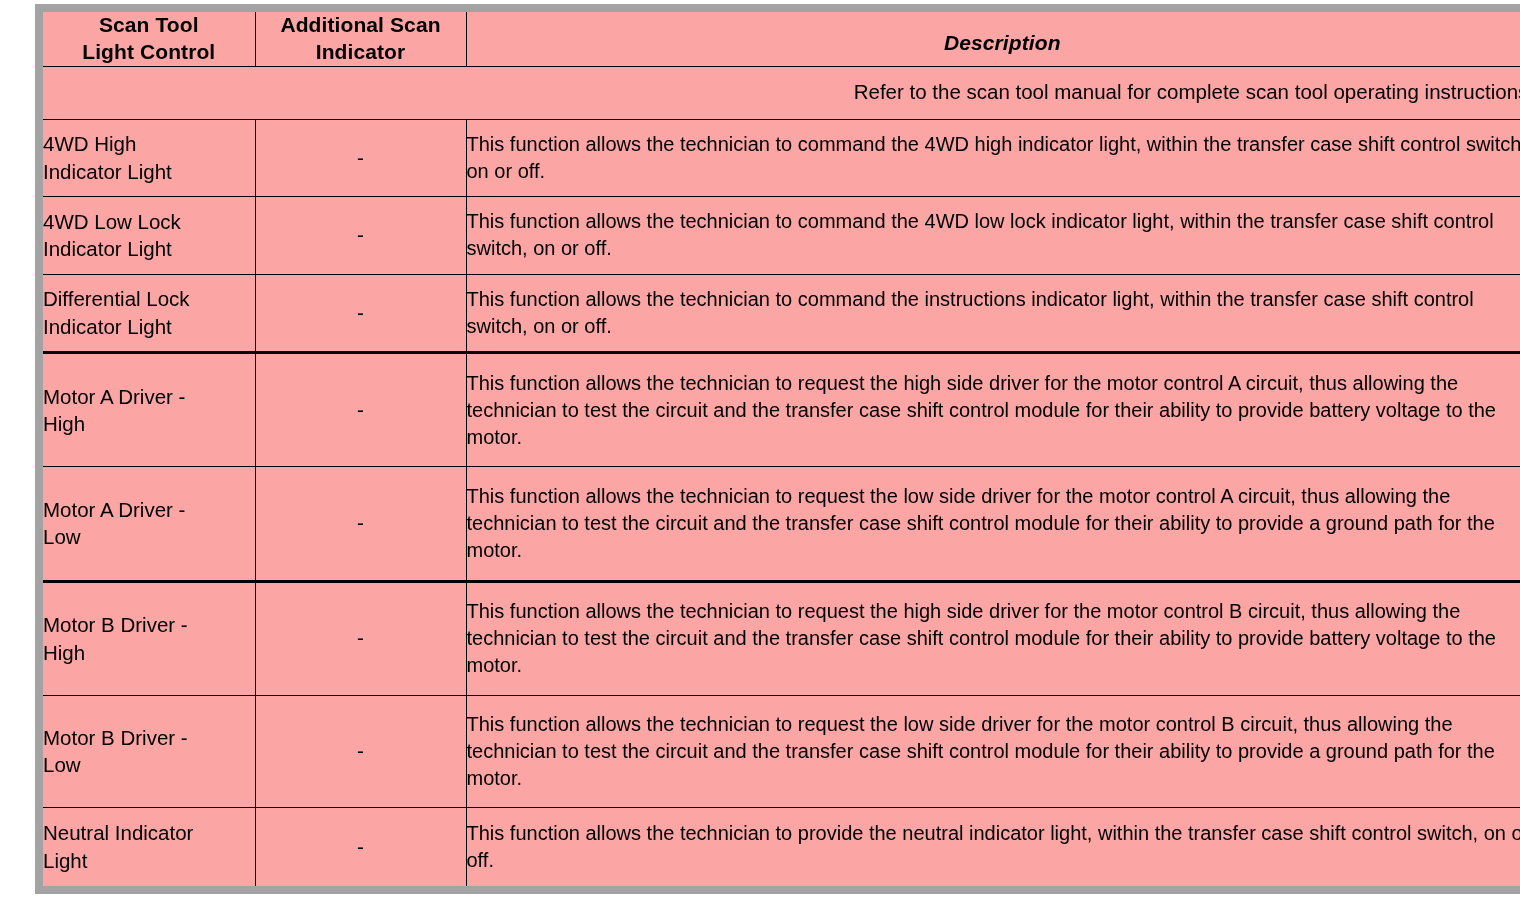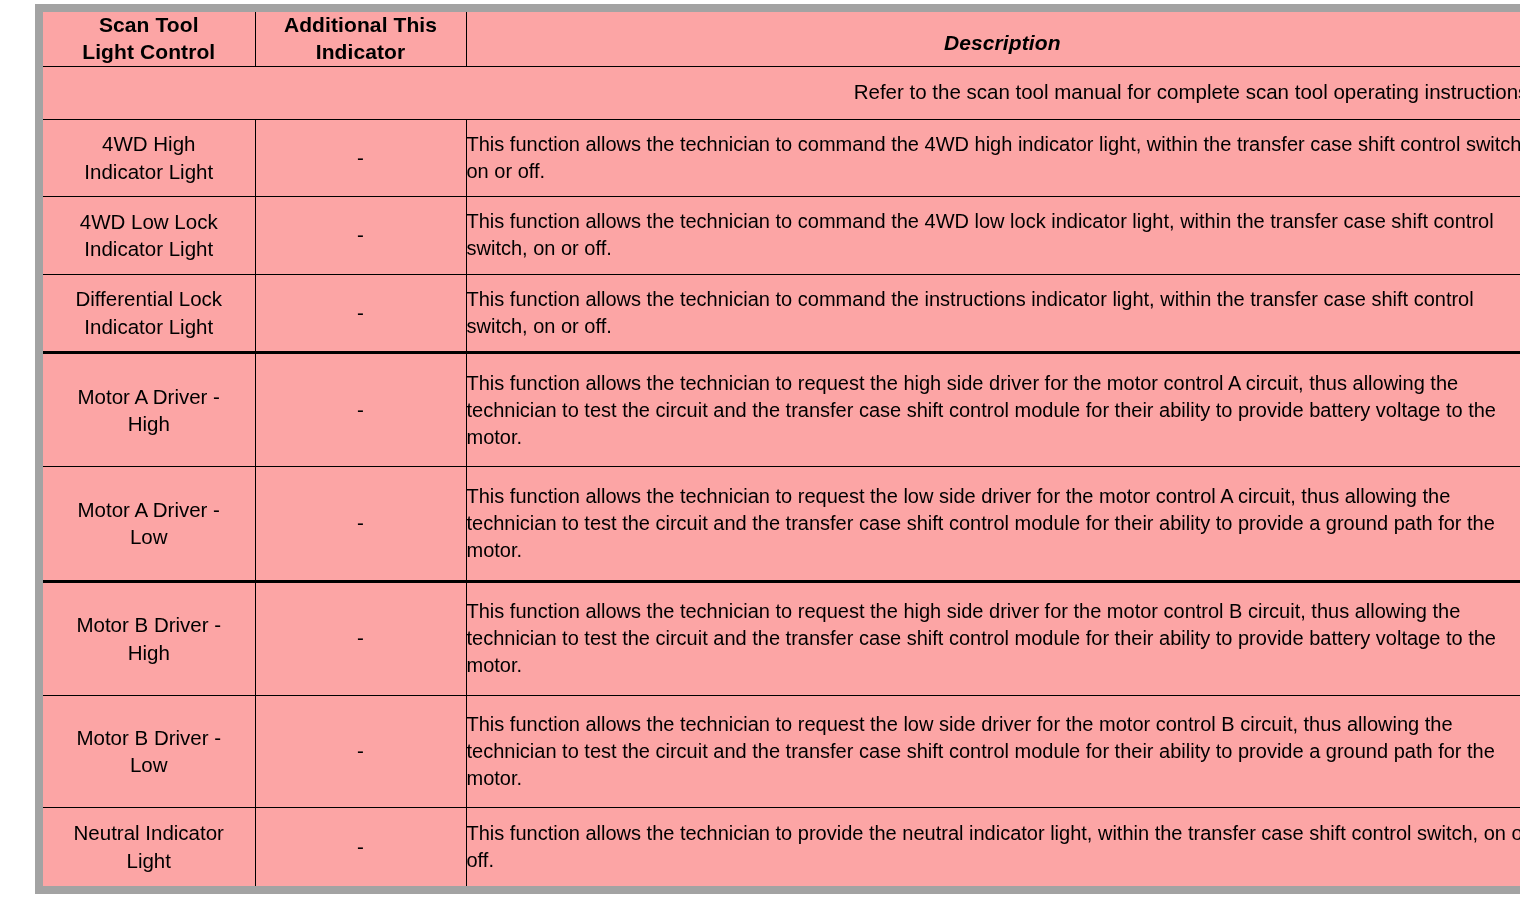--- a/index.html
+++ b/index.html
@@ -67,21 +67,20 @@
     border-bottom: 1px solid #000000;
     text-align: right;
     font-size: 20.5px;
     line-height: 1.2;
     padding: 6px 4px 7px 8px;
     white-space: nowrap;
   }
 
   
   td.cell-control {
-    text-align: center;
     font-size: 20.5px;
     line-height: 1.35;
     padding: 4px 5px;
   }
   td.cell-menu {
     text-align: center;
     font-size: 20.5px;
     line-height: 1.2;
   }
   td.cell-desc {
@@ -106,21 +105,21 @@
       <col class="col-menu">
       <col class="col-desc">
     </colgroup>
     <thead>
       <tr>
         <th class="th-control">
           <span>Scan Tool</span><br>
           <span>Light Control</span>
         </th>
         <th class="th-menu">
-          <span>Additional This</span><br>
+          <span>Additional Scan</span><br>
           <span>Indicator</span>
         </th>
         <th class="th-desc">Description</th>
       </tr>
     </thead>
     <tbody>
       <tr class="note-row">
         <td colspan="3">Refer to the scan tool manual for complete scan tool operating instructions.</td>
       </tr>
 

